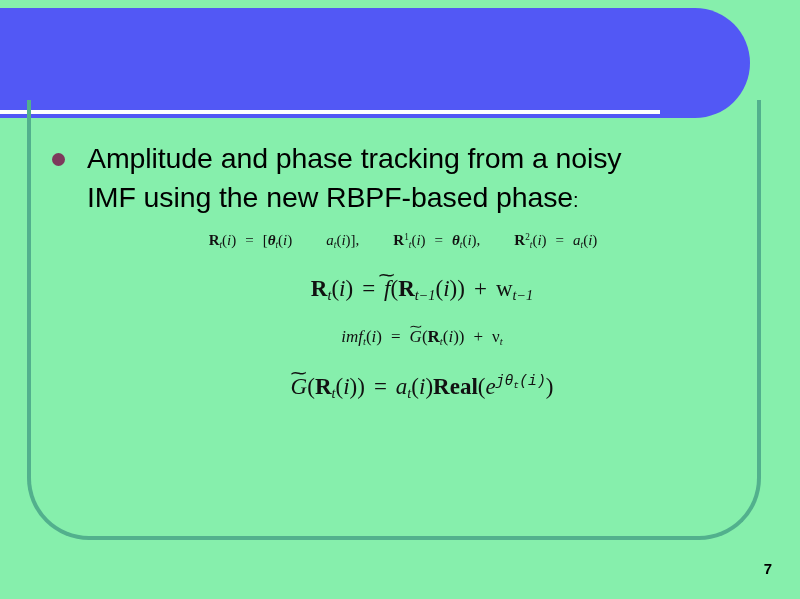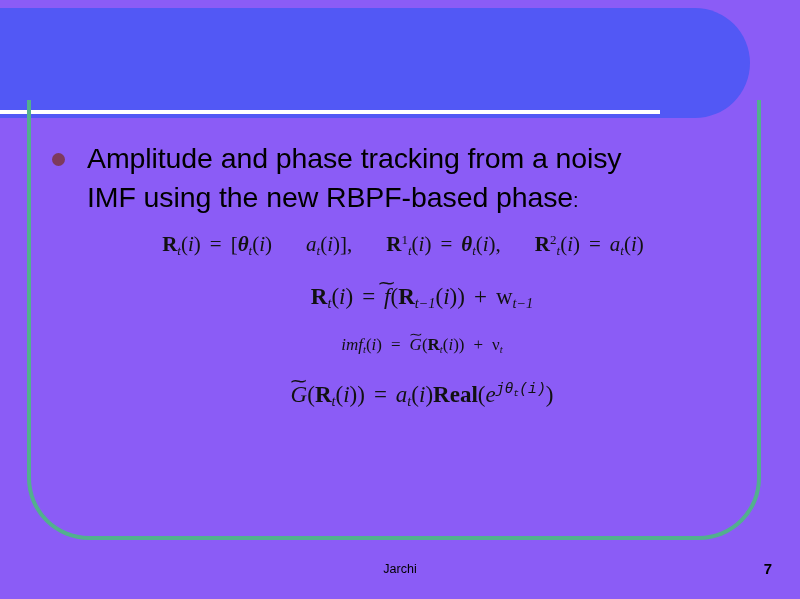--- a/index.html
+++ b/index.html
@@ -7,21 +7,21 @@
     padding: 0;
     background: #ffffff;
   }
   body {
     font-family: "Liberation Sans", sans-serif;
   }
   .slide {
     position: relative;
     width: 800px;
     height: 599px;
-    background: #8b5cf6;
+    background: #86efac;
     overflow: hidden;
   }
 
   
   .banner {
     position: absolute;
     left: -40px;
     top: 8px;
     width: 790px;
     height: 110px;
@@ -90,21 +90,21 @@
     top: 232px;
     width: 800px;
     font-family: "Liberation Serif", serif;
     color: #111111;
   }
   .eq {
     text-align: center;
     white-space: nowrap;
     margin-left: 44px;
   }
-  .eq1 { font-size: 21px; margin-left: 6px; }
+  .eq1 { font-size: 15px; margin-left: 6px; }
   .eq2 { font-size: 23px; margin-top: 27px; }
   .eq3 { font-size: 17px; margin-top: 25px; }
   .eq4 { font-size: 23px; margin-top: 27px; }
 
   .bold-up  { font-weight: bold; font-style: normal; }
   .ital     { font-style: italic; }
   .upright  { font-style: normal; }
   .gap-md   { display: inline-block; width: 34px; }
   .gap-xs   { display: inline-block; width: 9px; }
 
@@ -202,16 +202,15 @@
     <div class="eq eq3">
       <span class="ital">imf</span><sub>t</sub><span class="upright">(</span><span class="ital">i</span><span class="upright">)</span><span class="gap-xs"></span><span>=</span><span class="gap-xs"></span><span class="tilde-wrap"><span class="tmark">∼</span><span class="tchar ital">G</span></span><span class="upright">(</span><span class="bold-up">R</span><sub>t</sub><span class="upright">(</span><span class="ital">i</span><span class="upright">))</span><span class="gap-xs"></span><span>+</span><span class="gap-xs"></span><span class="upright">ν</span><sub>t</sub>
     </div>
 
     <div class="eq eq4">
       <span class="tilde-wrap"><span class="tmark">∼</span><span class="tchar ital">G</span></span><span class="upright">(</span><span class="bold-up">R</span><sub>t</sub><span class="upright">(</span><span class="ital">i</span><span class="upright">))</span><span class="gap-xs"></span><span>=</span><span class="gap-xs"></span><span class="ital">a</span><sub>t</sub><span class="upright">(</span><span class="ital">i</span><span class="upright">)</span><span class="upright" style="font-weight:bold">Real</span><span class="upright">(</span><span class="ital">e</span><span class="expo"><span>j</span><span>θ</span><sub>t</sub>(<span>i</span>)</span><span class="upright">)</span>
     </div>
 
   </div>
 
-  <div class="footer-name">Jarchi</div>
   <div class="page-number">7</div>
 
 </div>
 
 </body></html>

